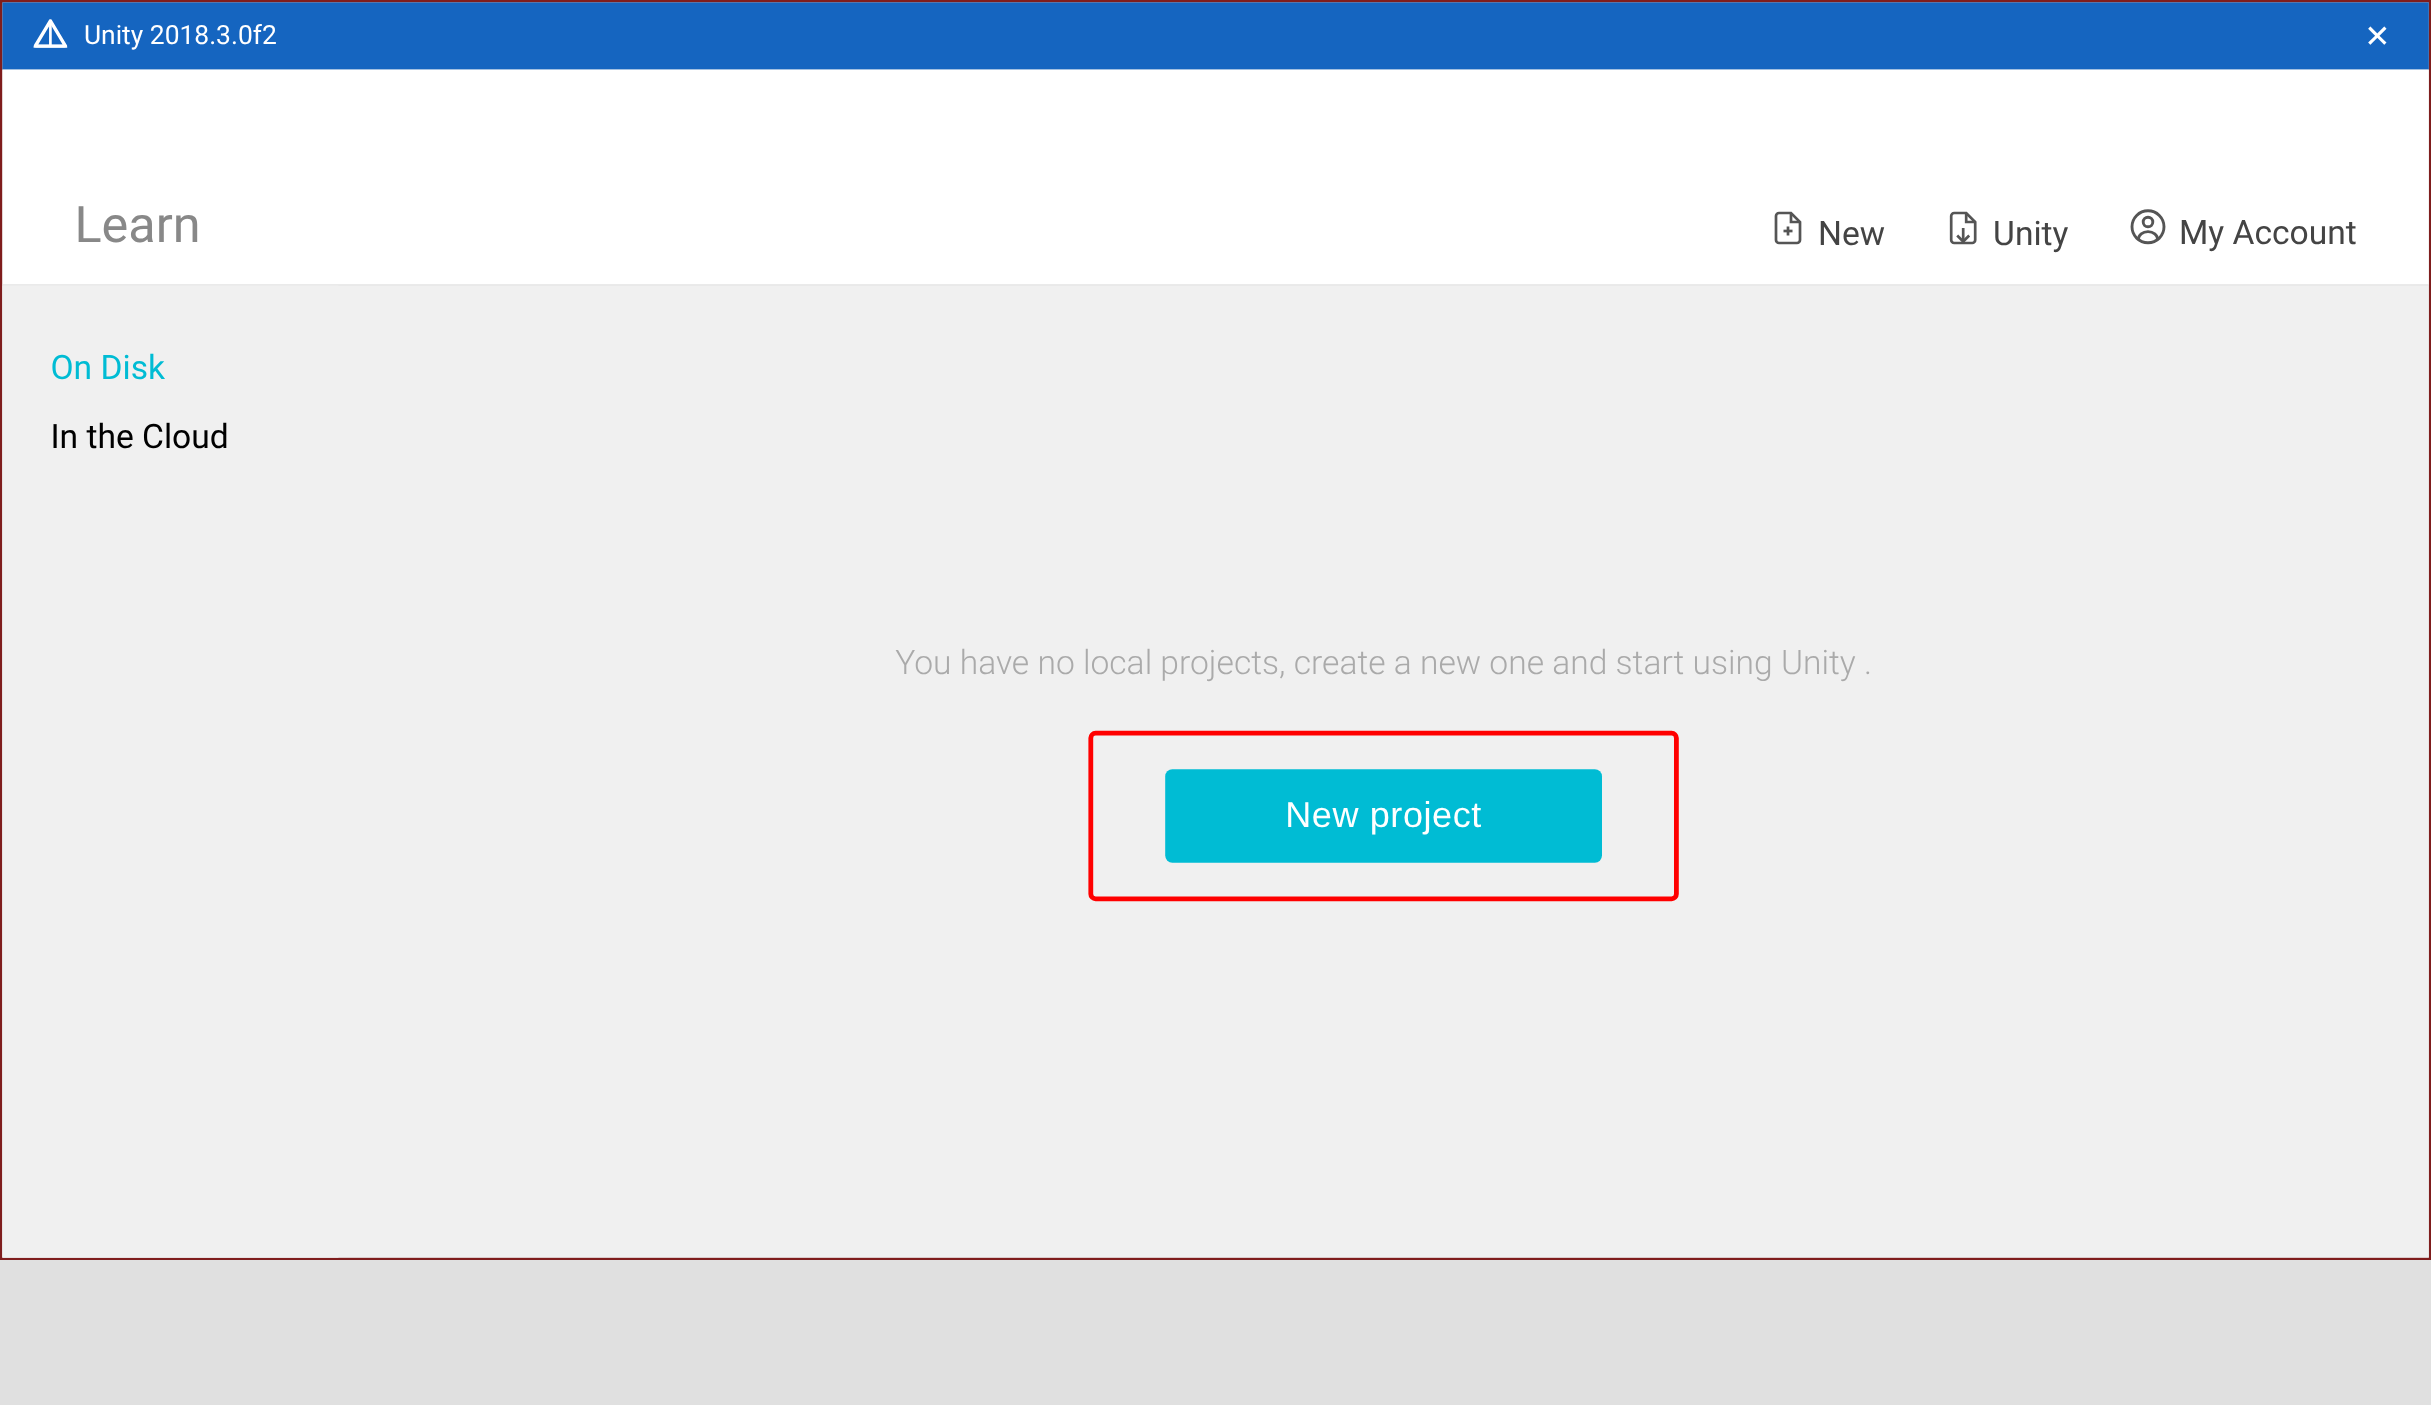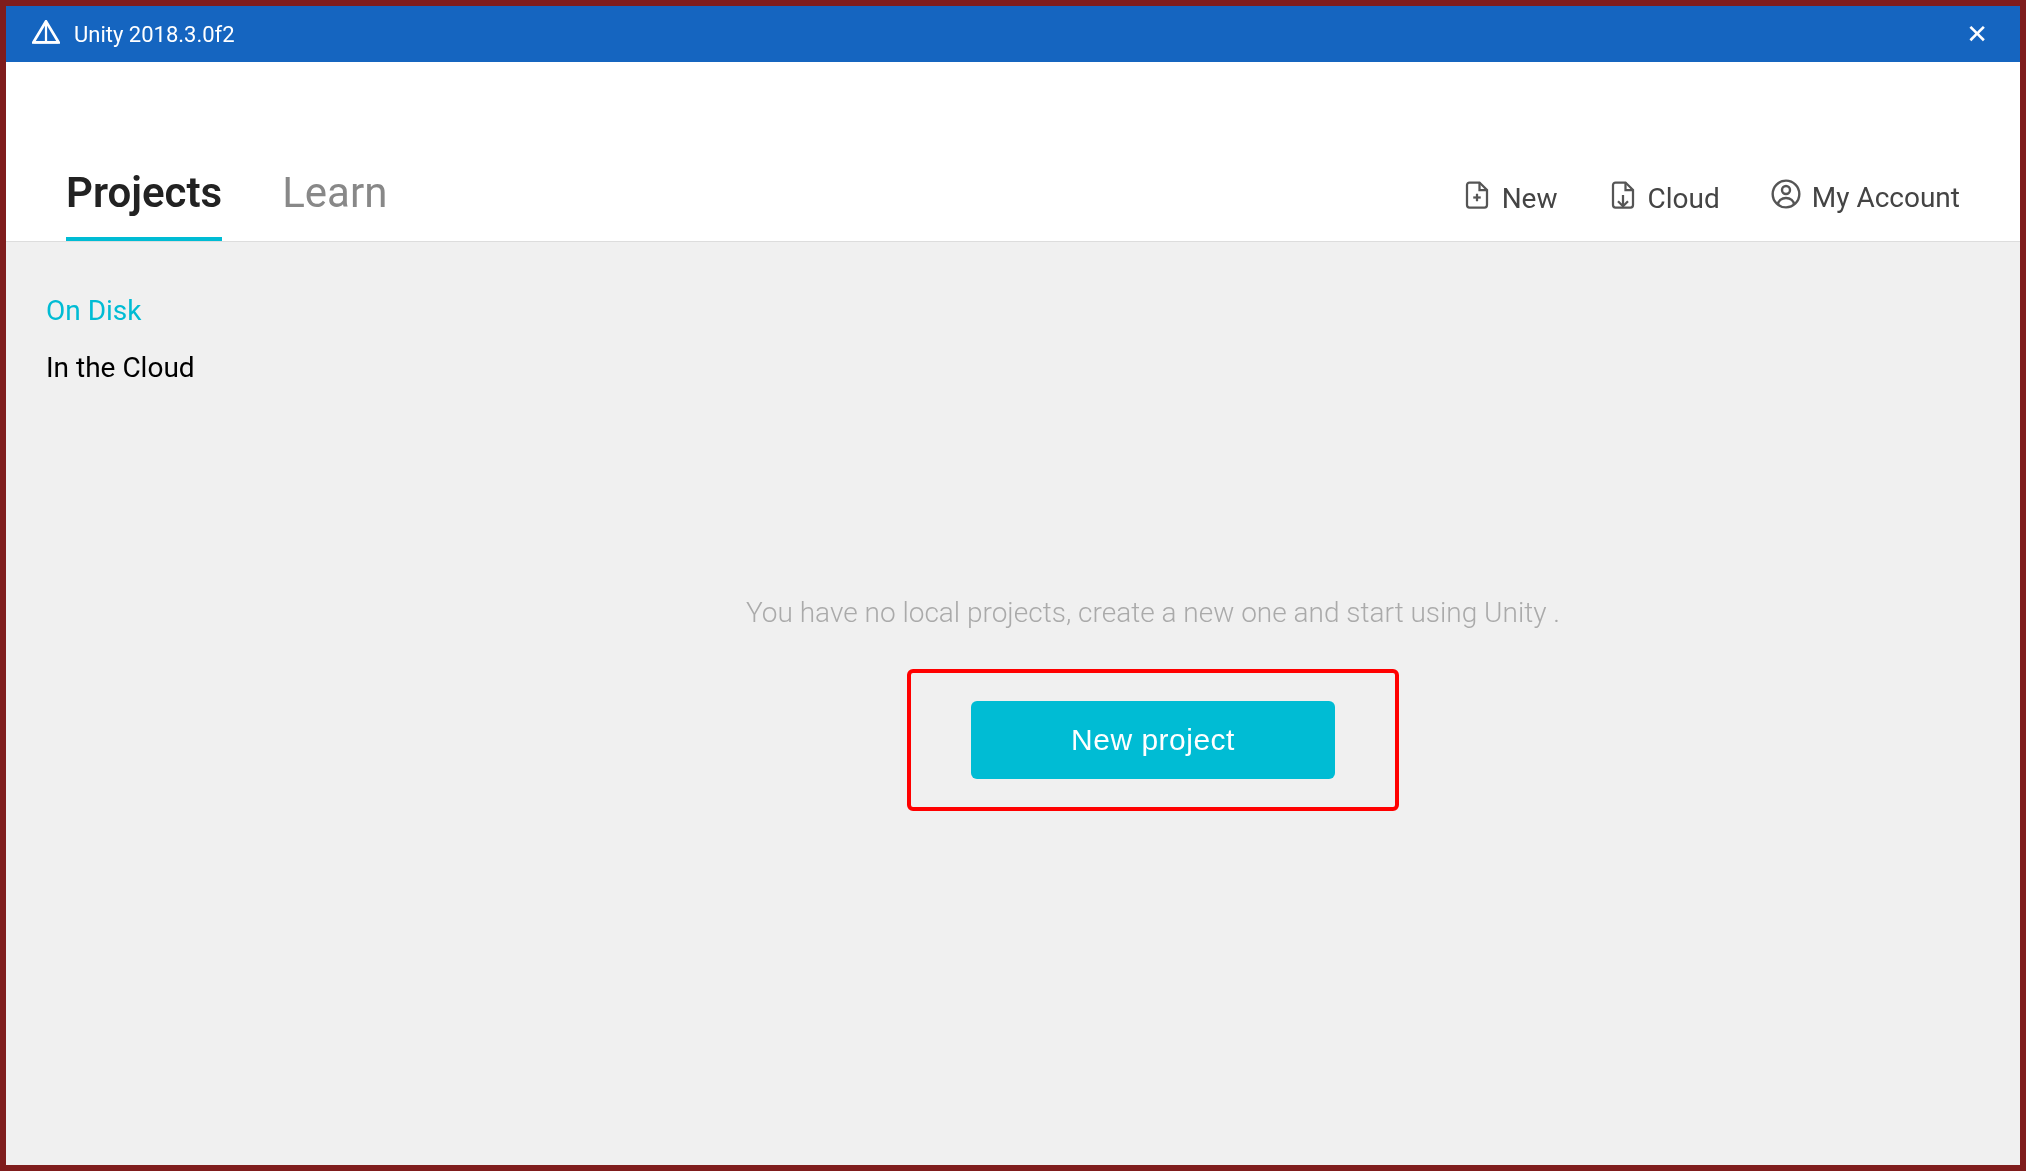--- a/index.html
+++ b/index.html
@@ -7,24 +7,24 @@
     body {
       width: 2026px;
       height: 1171px;
       font-family: -apple-system, BlinkMacSystemFont, 'Segoe UI', Roboto, sans-serif;
       overflow: hidden;
       background: #e0e0e0;
     }
 
     #app-window {
       width: 2026px;
-      height: 1171px;
+      height: 1050px;
       display: flex;
       flex-direction: column;
-      border: 6px solid #7f1d1d;
+      border: 2px solid #7f1d1d;
     }
 
     
     #title-bar {
       background: #1565C0;
       height: 56px;
       display: flex;
       align-items: center;
       justify-content: space-between;
       padding: 0 24px;
@@ -217,21 +217,20 @@
           <line x1="5" y1="80" x2="95" y2="80" stroke="white" stroke-width="8"></line>
         </svg>
       </div>
       <span id="title-bar-title">Unity 2018.3.0f2</span>
     </div>
     <button id="close-button">✕</button>
   </div>
 
   <div id="header">
     <nav id="nav-tabs">
-      <div class="nav-tab active">Projects</div>
       <div class="nav-tab">Learn</div>
     </nav>
 
     <div id="header-actions">
 
       <div class="header-action">
         <span class="action-icon">
           <svg class="doc-icon-svg" viewBox="0 0 24 24" fill="none" stroke="#555" stroke-width="1.8">
             <path d="M14 2H6a2 2 0 0 0-2 2v16a2 2 0 0 0 2 2h12a2 2 0 0 0 2-2V8z"></path>
             <polyline points="14 2 14 8 20 8"></polyline>
@@ -244,21 +243,21 @@
 
       <div class="header-action">
         <span class="action-icon">
           <svg class="doc-icon-svg" viewBox="0 0 24 24" fill="none" stroke="#555" stroke-width="1.8">
             <path d="M14 2H6a2 2 0 0 0-2 2v16a2 2 0 0 0 2 2h12a2 2 0 0 0 2-2V8z"></path>
             <polyline points="14 2 14 8 20 8"></polyline>
             <polyline points="8 17 12 21 16 17"></polyline>
             <line x1="12" y1="12" x2="12" y2="21"></line>
           </svg>
         </span>
-        <span>Cloud</span>
+        <span>Unity</span>
       </div>
 
       <div class="header-action">
         <span class="action-icon">
           <svg class="account-icon-svg" viewBox="0 0 24 24" fill="none" stroke="#555" stroke-width="1.8">
             <circle cx="12" cy="12" r="10"></circle>
             <circle cx="12" cy="9" r="3"></circle>
             <path d="M6 20c0-3 2.7-5 6-5s6 2 6 5"></path>
           </svg>
         </span>

